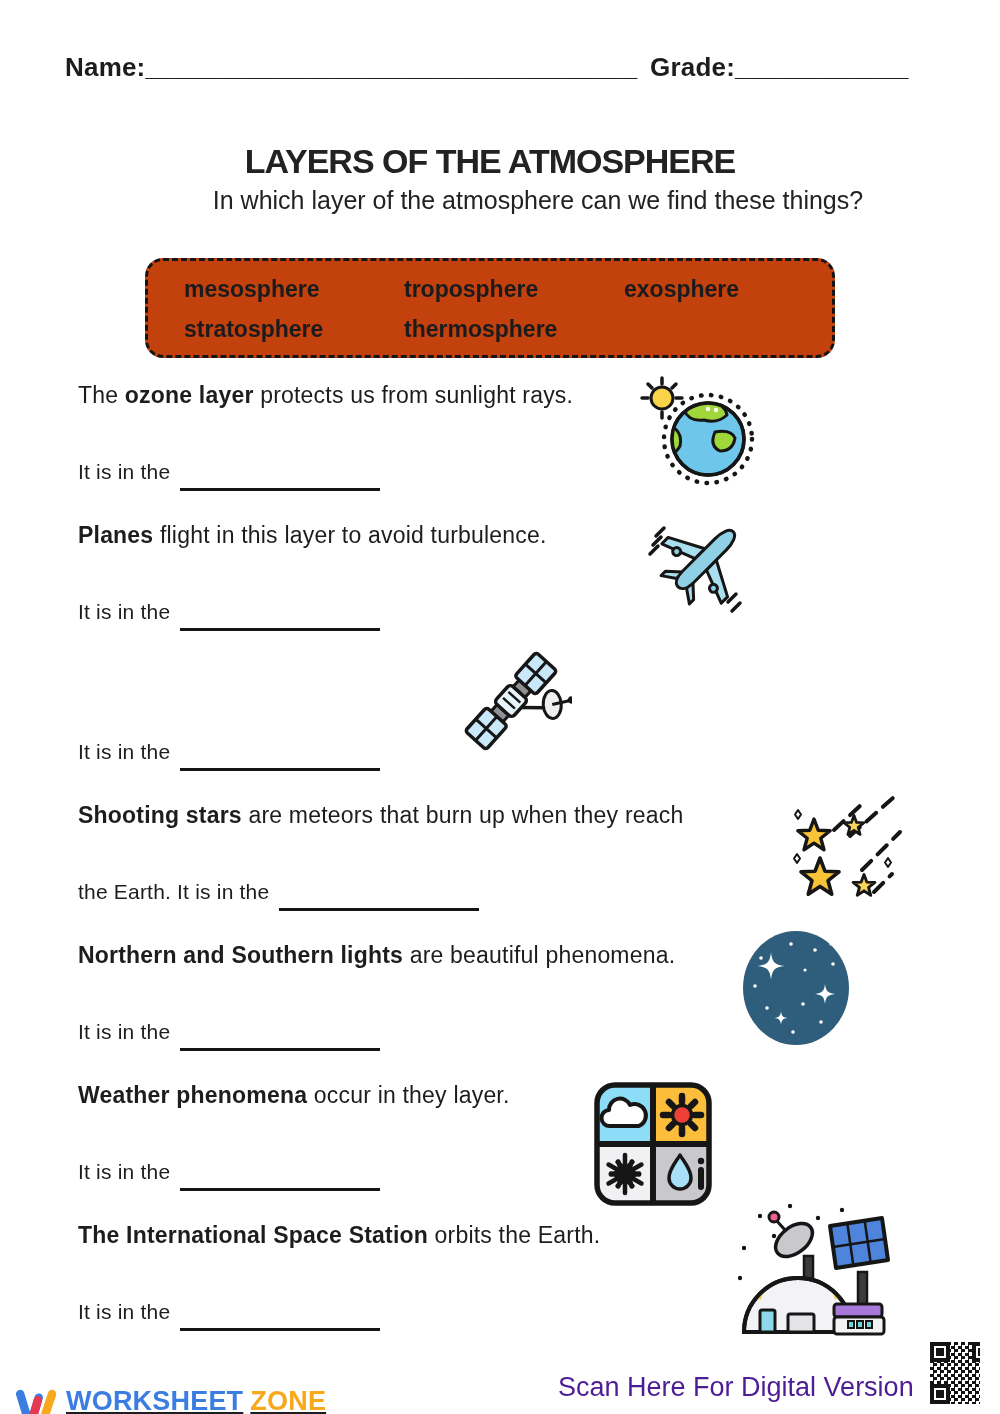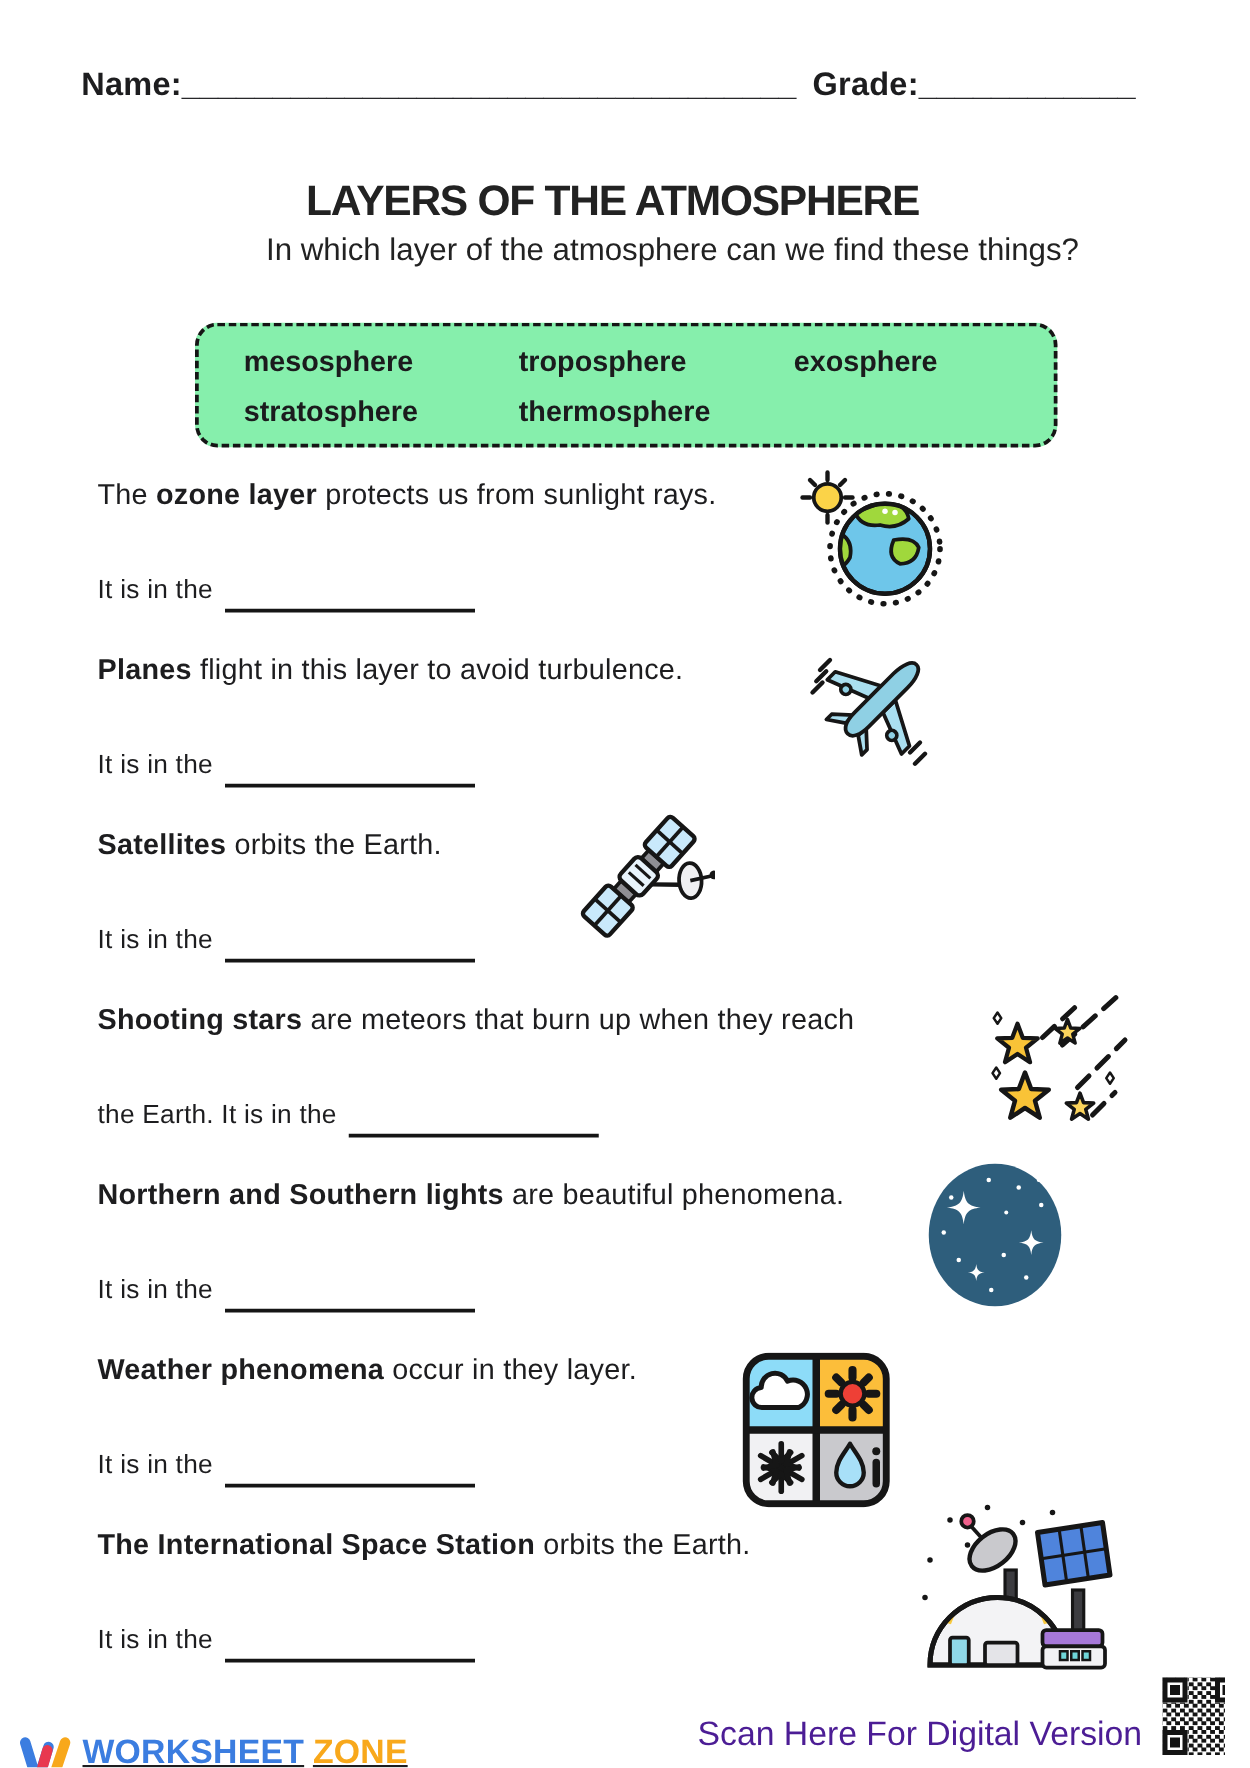--- a/index.html
+++ b/index.html
@@ -11,22 +11,22 @@
   .grade-field{position:absolute;left:650px;top:52px;font-size:26px;font-weight:700;letter-spacing:.2px;}
   .fill-line{font-weight:600;letter-spacing:0;}
 
   
   .title{position:absolute;top:142px;left:0;width:100%;text-align:center;
          font-size:34px;font-weight:800;letter-spacing:-1px;color:#222;}
   .subtitle{position:absolute;top:186px;left:0;width:100%;text-align:center;
             font-size:25px;font-weight:500;color:#222;padding-left:48px;}
 
   
-  .wordbank{position:absolute;top:258px;left:156px;width:690px;height:100px;box-sizing:border-box;
-            background:#86efac;border:3px dashed #151515;border-radius:18px;padding:15px 0 0 36px;}
+  .wordbank{position:absolute;top:258px;left:145px;width:690px;height:100px;box-sizing:border-box;
+            background:#c2410c;border:3px dashed #151515;border-radius:18px;padding:15px 0 0 36px;}
   .wordbank-grid{display:grid;grid-template-columns:220px 220px 200px;row-gap:13px;
                  font-size:23px;font-weight:600;color:#1b1b1d;}
 
   
   .question{position:absolute;left:78px;width:880px;height:140px;}
   .q1{top:378px}.q2{top:518px}.q3{top:658px}.q4{top:798px}.q5{top:938px}.q6{top:1078px}.q7{top:1218px}
   .qtext{position:absolute;top:4px;left:0;margin:0;font-size:23px;letter-spacing:.2px;white-space:nowrap;}
   .qtext b{font-weight:700;}
   .prompt-line{position:absolute;top:82px;left:0;margin:0;font-size:21px;letter-spacing:.2px;
                display:flex;align-items:baseline;}
@@ -135,21 +135,20 @@
           <path d="M67,72 L80,84 L80,90 L67,81 Z" fill="#aadff0"></path>
           <path d="M60,8 C65,8 68,16 68,26 L68,70 C68,80 65,86 60,86 C55,86 52,80 52,70 L52,26 C52,16 55,8 60,8 Z" fill="#8fd0e4"></path>
           <circle cx="34" cy="62" r="4" fill="#8fd0e4"></circle>
             <circle cx="86" cy="62" r="4" fill="#8fd0e4"></circle>
         </g>
       </svg>
     </div>
   </div>
 
   <div class="question q3">
-    <p class="qtext"><b>Satellites</b><span> orbits the Earth.</span></p>
     <p class="prompt-line">
       <span>It is in the</span>
       <span class="blank"></span>
     </p>
     <div class="q-icon icon-satellite">
       <svg width="122" height="114" viewBox="0 0 122 114">
         <g transform="rotate(42 61 57)">
           <line x1="73" y1="55" x2="90" y2="40" stroke="#161616" stroke-width="3.5"></line>
           <ellipse cx="94" cy="32" rx="14" ry="9" transform="rotate(45 94 32)" fill="#f0f0f2" stroke="#161616" stroke-width="3"></ellipse>
           <line x1="94" y1="32" x2="104" y2="18" stroke="#161616" stroke-width="3"></line>

